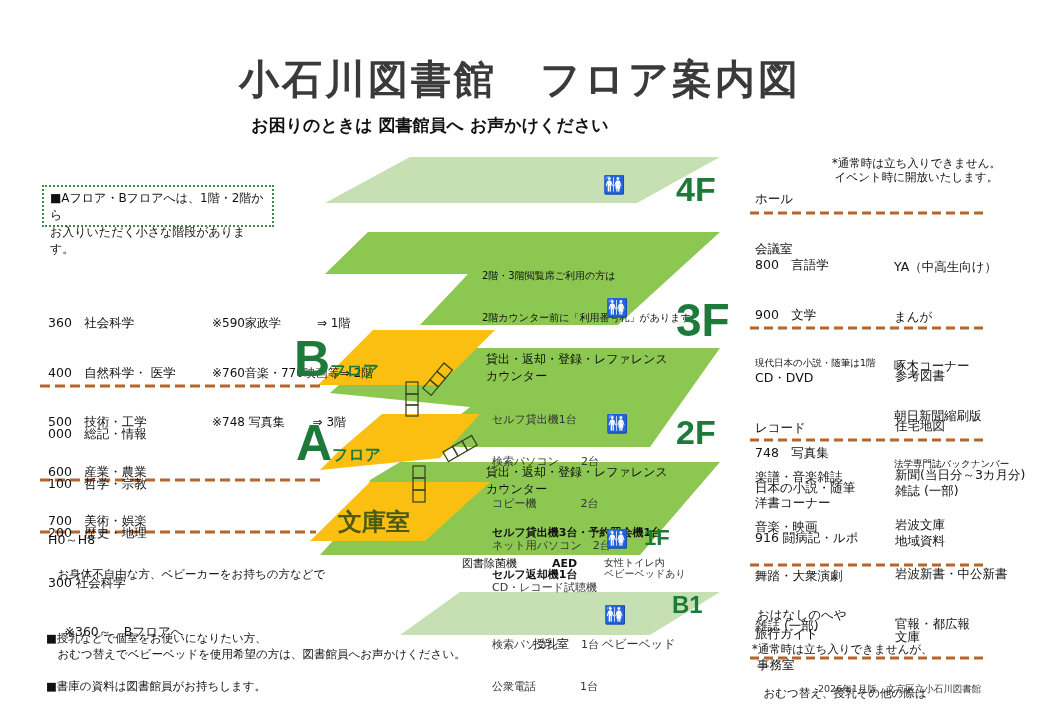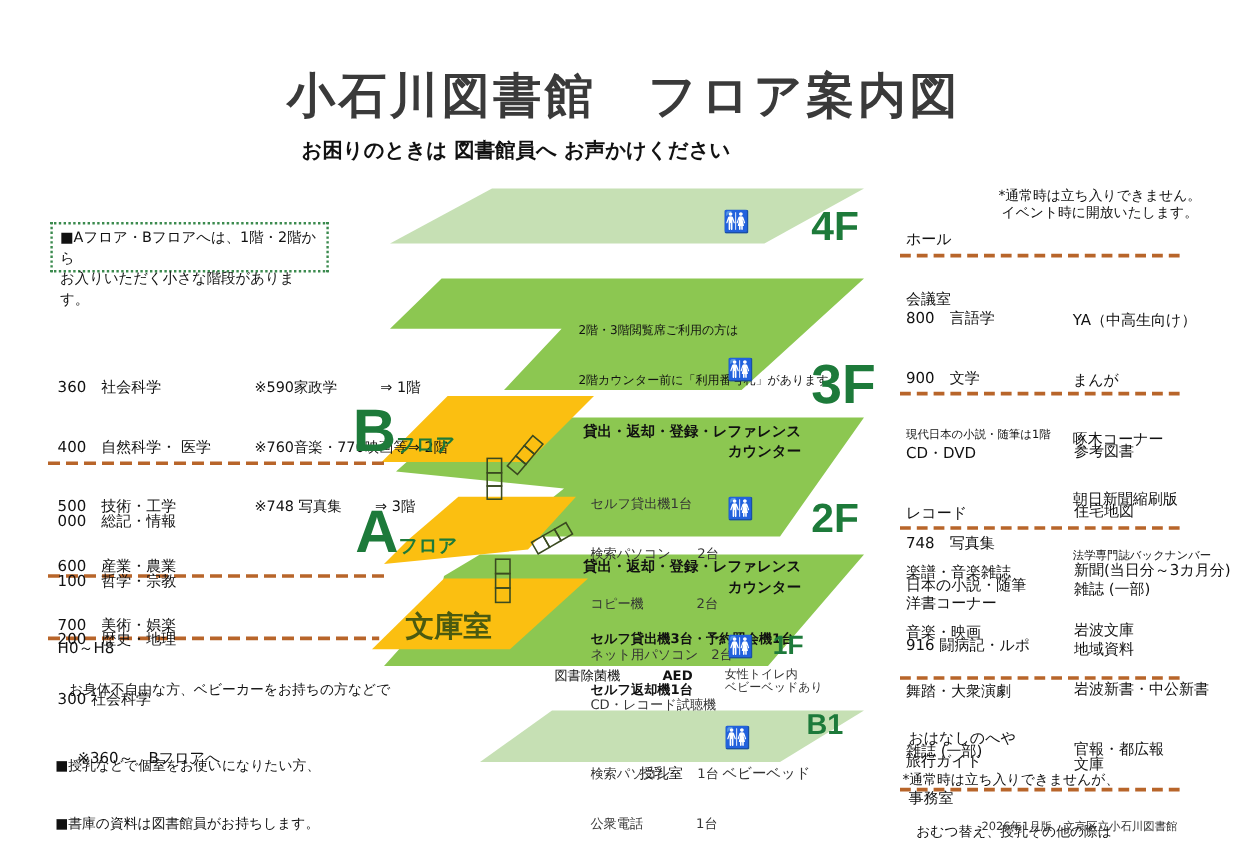--- a/index.html
+++ b/index.html
@@ -10,21 +10,21 @@
            color:#3a3a3a; letter-spacing:3px; }
   .subtitle { left:0; width:860px; top:114px; text-align:center; font-size:17px; font-weight:bold; color:#111; }
   .notebox { left:42px; top:185px; width:232px; height:42px; border:2px dotted #3b8a4e;
              font-size:12px; line-height:17px; padding:3px 6px 0 6px; box-sizing:border-box; }
   .list { font-size:12.5px; line-height:16.5px; white-space:pre; }
   .small { font-size:11px; line-height:14px; }
   .note { font-size:11.5px; line-height:16px; }
   svg { position:absolute; left:0; top:0; }
   .flabel { font-family:"Liberation Sans", sans-serif; font-weight:bold; color:#1d7a3a; }
   .floortxt { font-size:11px; line-height:14px; color:#111; white-space:pre; }
-  .floorhead { font-size:12px; line-height:17px; font-weight:bold; color:#111;text-align:right; }
+  .floorhead { font-size:12px; line-height:17px; font-weight:normal; color:#111; }
   .gray { color:#333; }
   .wc { color:#1d8a3a; font-size:18px; font-weight:bold; letter-spacing:-2px; }
 </style>
 </head>
 <body>
 
 <svg width="1040" height="706">
 
   <polygon points="410,157 720,157 637,203 325,203" fill="#c6e0b4"></polygon>
 
@@ -107,20 +107,21 @@
 
 <div class="abs list" style="left:48px; top:499px;">
   <div>H0～H8</div>
 </div>
 
 <div class="abs note" style="left:46px; top:566px;">
   <div>　お身体不自由な方、ベビーカーをお持ちの方などで</div>
 </div>
 <div class="abs note" style="left:46px; top:630px;">
   <div>■授乳などで個室をお使いになりたい方、</div>
+  <div>　おむつ替えでベビーベッドを使用希望の方は、図書館員へお声かけください。</div>
 </div>
 <div class="abs note" style="left:46px; top:678px;">
   <div>■書庫の資料は図書館員がお持ちします。</div>
 </div>
 
 <div class="abs flabel" style="left:676px; top:170px; font-size:34px;"><span>4F</span></div>
 <div class="abs wc" style="left:603px; top:174px;">🚻</div>
 
 <div class="abs floortxt" style="left:482px; top:241px; font-size:10px;">
   <div>2階・3階閲覧席ご利用の方は</div>

